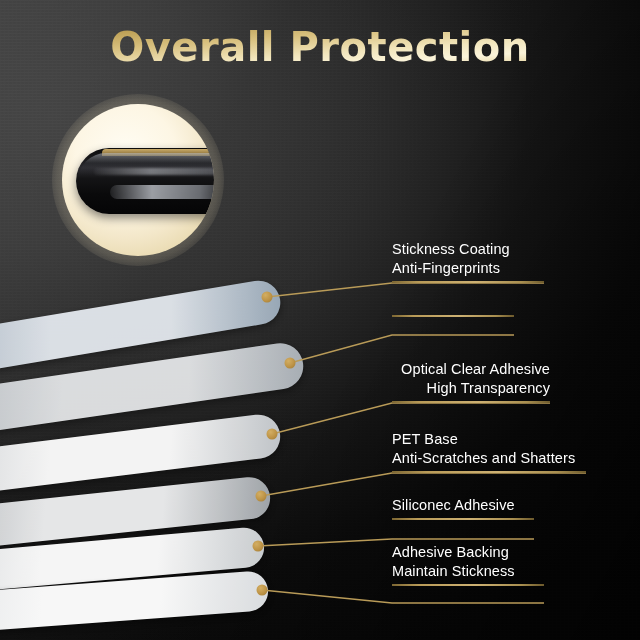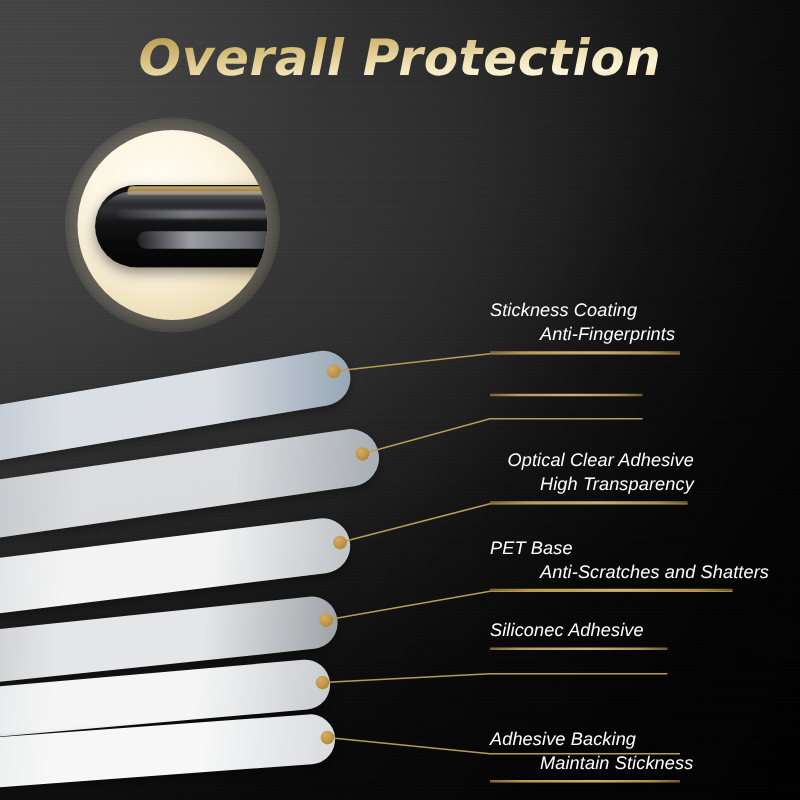--- a/index.html
+++ b/index.html
@@ -7,21 +7,20 @@
     padding: 0;
     background: #000;
   }
   #stage {
     position: relative;
     width: 640px;
     height: 640px;
     overflow: hidden;
     font-family: "Liberation Sans", sans-serif;
     background: #4d7c0f;
-    font-style: italic;
   }
 
   
   .bg-base {
     position: absolute;
     inset: 0;
     background:
       radial-gradient(120% 95% at 8% 18%, #464646 0%, #3c3c3c 22%, #2b2b2b 42%, #161616 62%, #0b0b0b 80%, #070707 100%);
   }
   .bg-vignette {
@@ -154,21 +153,21 @@
   
   .label {
     position: absolute;
     color: #ffffff;
     font-size: 14.5px;
     line-height: 19px;
     font-family: "Liberation Sans", sans-serif;
     white-space: nowrap;
     letter-spacing: .1px;
   }
-  .label .line2 { display: block; margin-left: 40px; }
+  .label .line2 { display: block; }
   .label .rule {
     display: block;
     height: 1.5px;
     margin-top: 3px;
     background: linear-gradient(90deg, #7d6733 0%, #b99b58 18%, #cdb173 55%, #a98f50 85%, #6d5a2c 100%);
   }
 </style>
 </head>
 <body>
 
@@ -218,16 +217,16 @@
       <div class="dot" style="left: 258px; top: 546px;"></div>
       <div class="dot" style="left: 262px; top: 590px;"></div>
     </div>
 
   <div id="callout-group">
       <div class="label" style="left: 392px; top: 240px;"><span>Stickness Coating</span><span class="line2">Anti-Fingerprints</span><span class="rule" style="width: 152px;"></span></div>
       <div class="label" style="left: 392px; top: 312px;"><span class="rule" style="width: 122px;"></span></div>
       <div class="label" style="left: 392px; top: 360px; text-align: right;"><span>Optical Clear Adhesive</span><span class="line2">High Transparency</span><span class="rule" style="width: 158px;"></span></div>
       <div class="label" style="left: 392px; top: 430px;"><span>PET Base</span><span class="line2">Anti-Scratches and Shatters</span><span class="rule" style="width: 194px;"></span></div>
       <div class="label" style="left: 392px; top: 496px;"><span>Siliconec Adhesive</span><span class="rule" style="width: 142px;"></span></div>
-      <div class="label" style="left: 392px; top: 583px;"><span>Adhesive Backing</span><span class="line2">Maintain Stickness</span><span class="rule" style="width: 152px;"></span></div>
+      <div class="label" style="left: 392px; top: 543px;"><span>Adhesive Backing</span><span class="line2">Maintain Stickness</span><span class="rule" style="width: 152px;"></span></div>
     </div>
 
 </div>
 
 </body></html>

